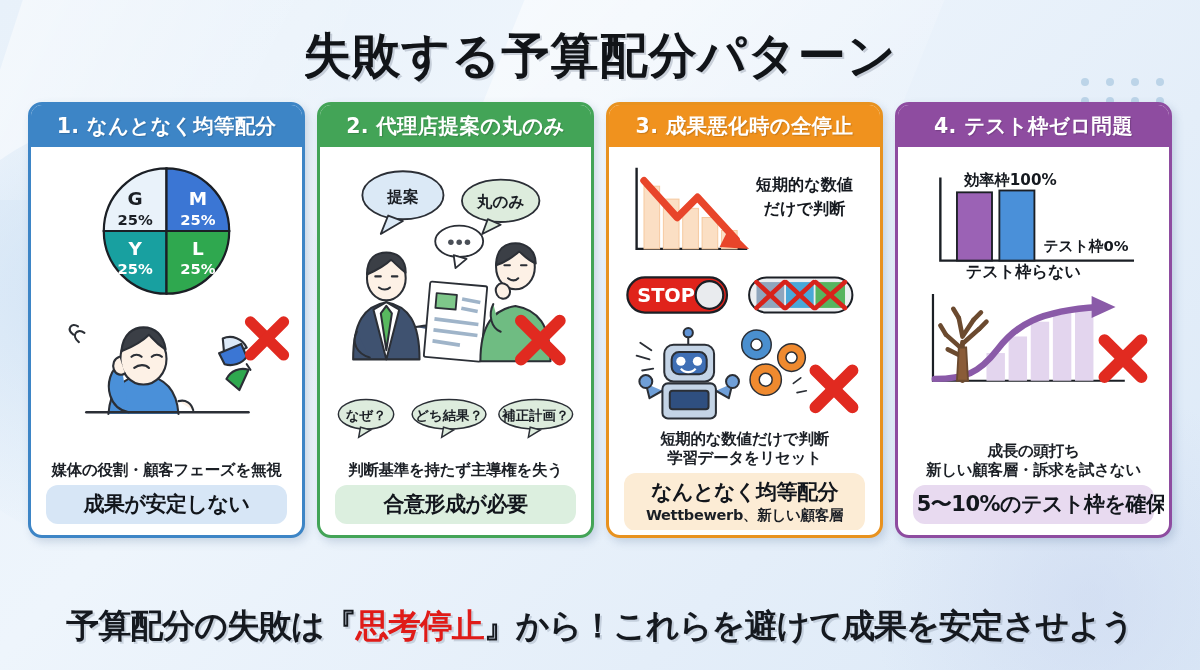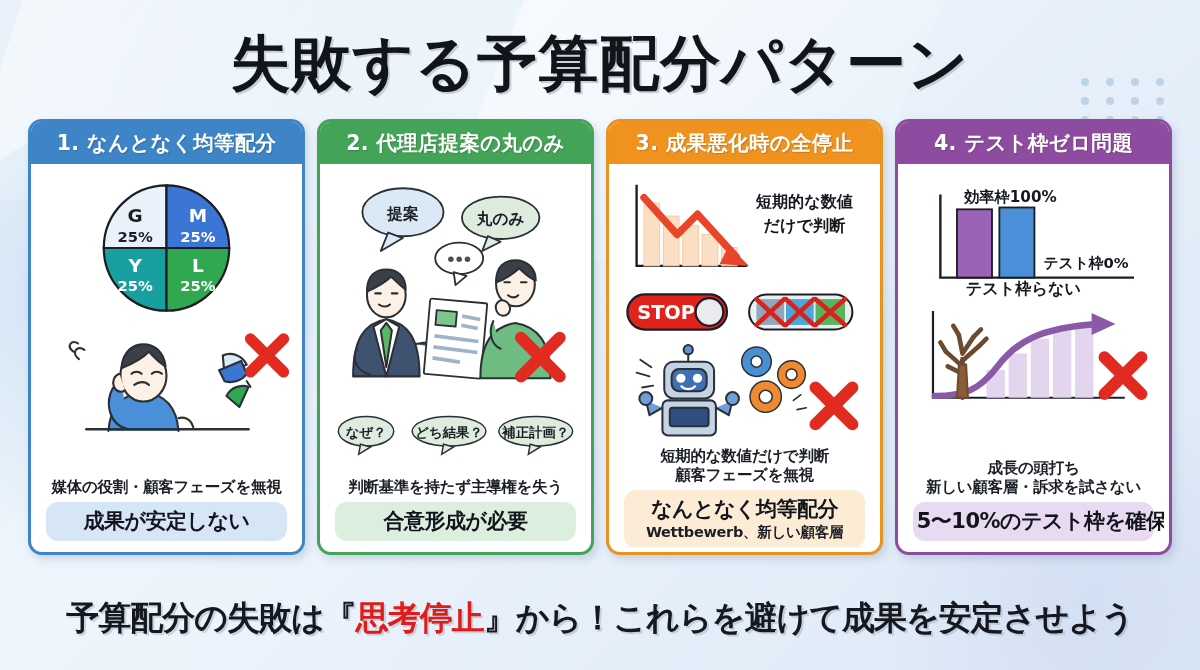--- a/index.html
+++ b/index.html
@@ -42,21 +42,21 @@
   .dot-grid i {
     width: 8px; height: 8px; border-radius: 50%;
     background: #bcd4e8; display: block;
   }
 
   
   .title {
     position: relative; z-index: 5;
     text-align: center;
     padding-top: 24px;
-    font-size: 60px; font-weight: 700; letter-spacing: 1px;
+    font-size: 48px; font-weight: 700; letter-spacing: 1px;
     color: #111418;
     text-shadow: 2px 2px 0 rgba(150,160,175,0.45);
   }
 
   
   .cards {
     position: relative; z-index: 5;
     display: flex; gap: 12px;
     padding: 14px 28px 0 28px;
   }
@@ -118,21 +118,21 @@
   .c2 .card-pill { background: #dcefdf; }
   .c3 { border-color: #e8921f; }
   .c3 .card-head { background: #f0921e; }
   .c3 .card-pill { background: #fcecd5; }
   .c4 { border-color: #8e4ca0; }
   .c4 .card-head { background: #8e4ca0; }
   .c4 .card-pill { background: #e8daf0; }
 
   
   .footer {
-    position: absolute; left: 0; bottom: 16px; width: 1200px; height: 72px;
+    position: absolute; left: 0; bottom: 8px; width: 1200px; height: 72px;
     display: flex; align-items: center; justify-content: center;
     z-index: 6;
   }
   .footer-text {
     font-size: 33px; font-weight: 700; color: #15191f;
     letter-spacing: -1px;
     text-shadow: 2px 2px 0 rgba(150,162,180,0.4);
     white-space: nowrap;
   }
   .footer-text .hl { color: #e01b18; }
@@ -390,21 +390,21 @@
             <line x1="188" y1="62" x2="196" y2="56"></line>
               <line x1="192" y1="72" x2="202" y2="70"></line>
           </g>
           <g stroke="#e12a20" stroke-width="13" stroke-linecap="round">
             <line x1="212" y1="48" x2="252" y2="88"></line>
             <line x1="252" y1="48" x2="212" y2="88"></line>
           </g>
         </svg>
       </div>
       <div class="card-note">短期的な数値だけで判断</div>
-      <div class="card-note">顧客フェーズを無視</div>
+      <div class="card-note">学習データをリセット</div>
       <div class="card-pill">
         <div class="pill-main">なんとなく均等配分</div>
         <div class="pill-sub">Wettbewerb、新しい顧客層</div>
       </div>
     </div>
   </div>
 
   <div class="card c4">
     <div class="card-head">4. テスト枠ゼロ問題</div>
     <div class="card-body">

